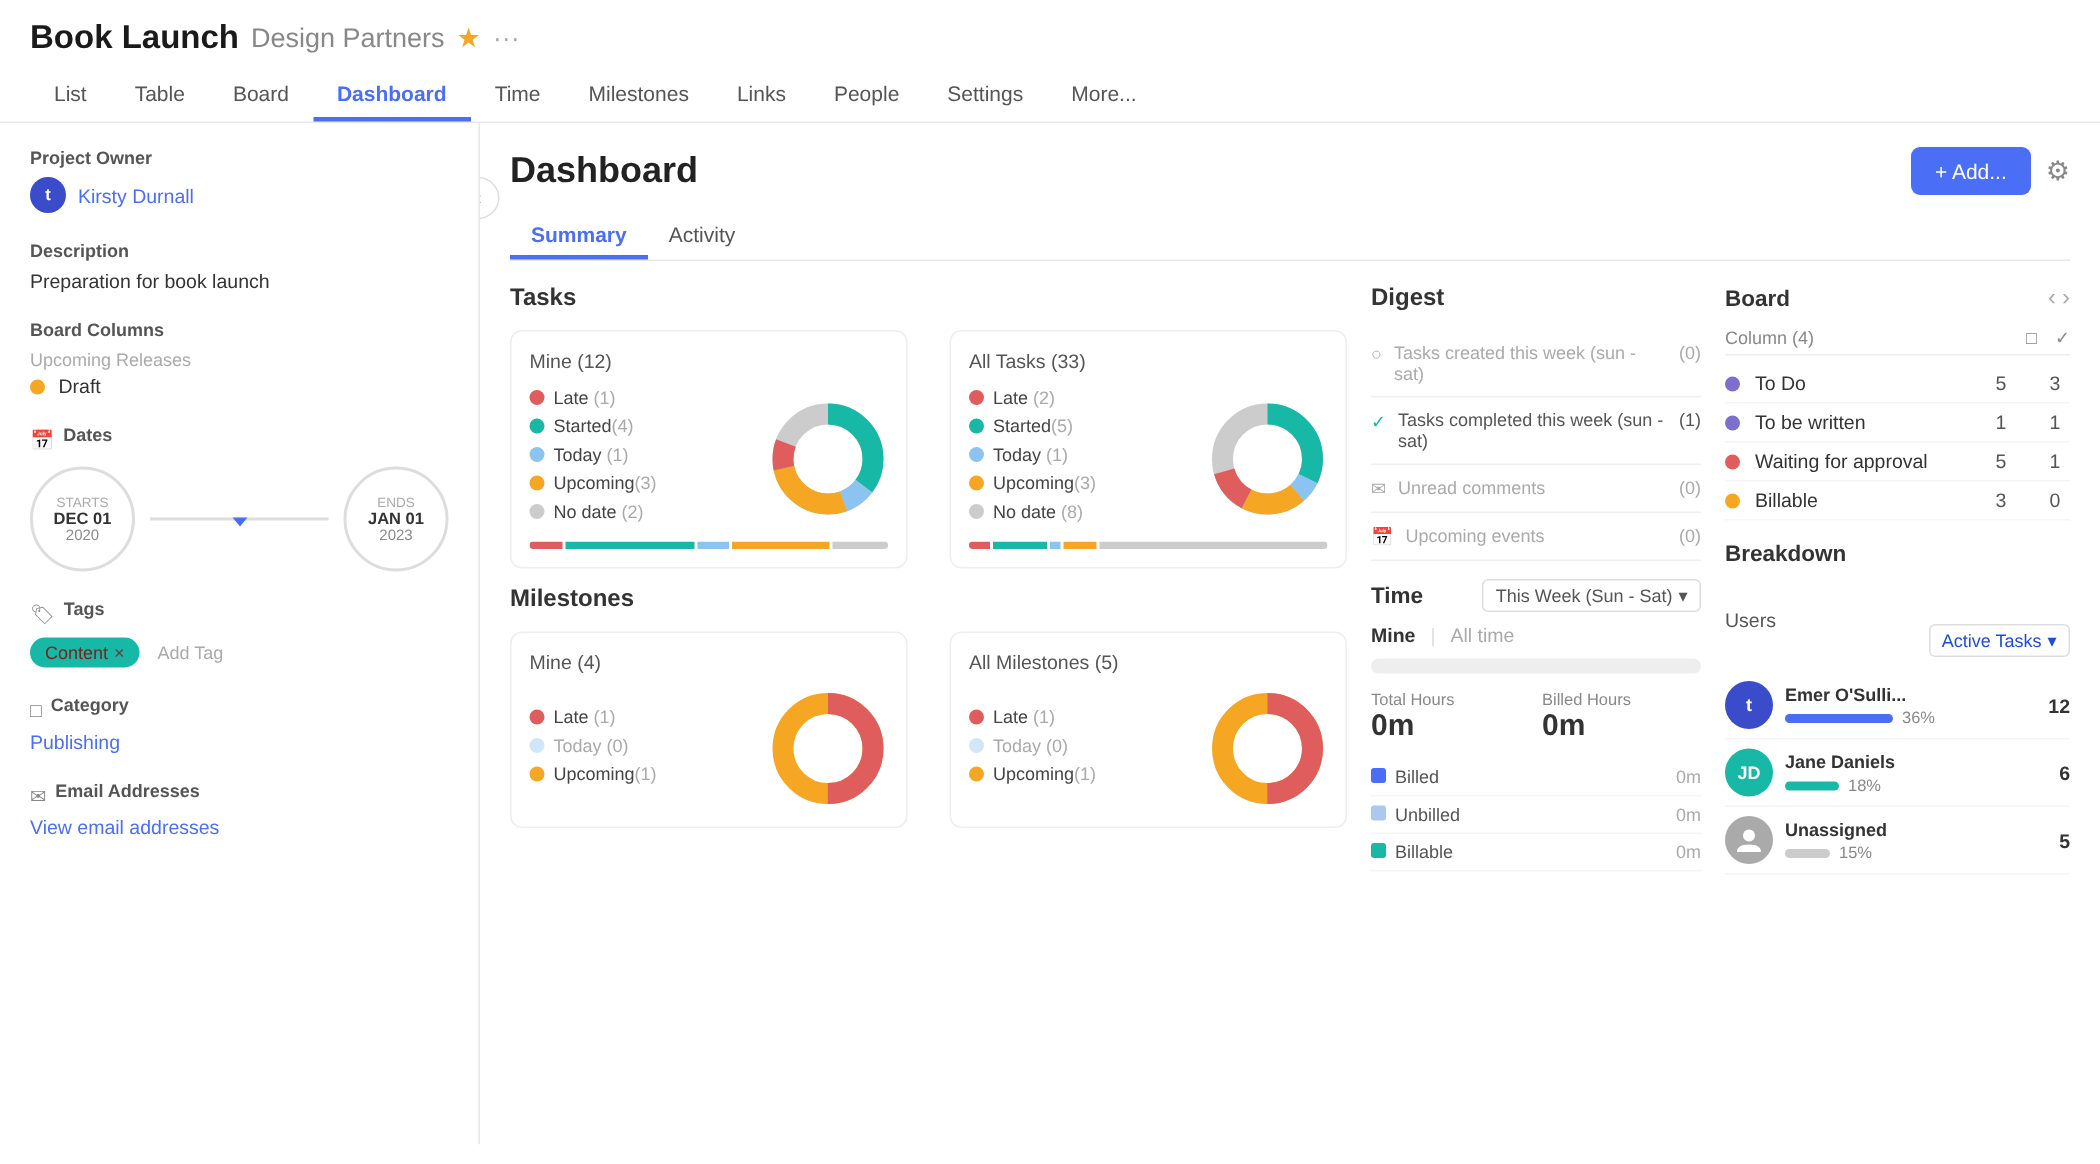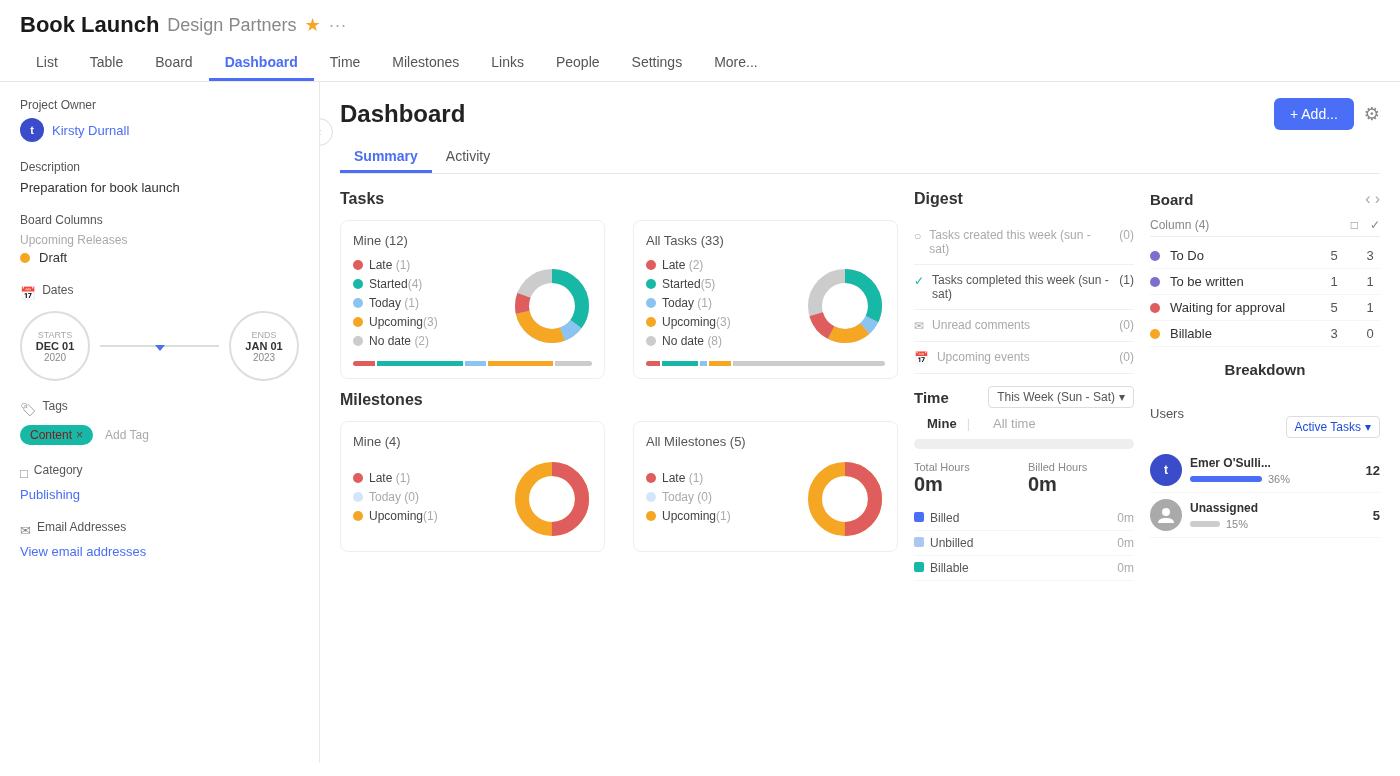--- a/index.html
+++ b/index.html
@@ -15,21 +15,21 @@
     .nav { display: flex; gap: 0; }
     .nav-item { padding: 8px 16px; font-size: 14px; color: #555; cursor: pointer; border-bottom: 3px solid transparent; text-decoration: none; }
     .nav-item.active { color: #4a6ef5; font-weight: 600; border-bottom: 3px solid #4a6ef5; }
 
     
     .main { display: flex; height: calc(776px - 95px); }
 
     
     .sidebar { width: 320px; min-width: 320px; padding: 16px 20px; border-right: 1px solid #e8e8e8; overflow-y: auto; }
     .sidebar-section { margin-bottom: 18px; }
-    .sidebar-label { font-size: 12px; font-weight: 400; color: #555; margin-bottom: 6px; }
+    .sidebar-label { font-size: 12px; font-weight: 700; color: #555; margin-bottom: 6px; }
     .sidebar-value { font-size: 13px; color: #333; }
     .owner-row { display: flex; align-items: center; gap: 8px; }
     .owner-avatar { width: 24px; height: 24px; border-radius: 50%; background: #3b4cca; color: white; font-size: 11px; font-weight: 700; display: flex; align-items: center; justify-content: center; }
     .owner-name { color: #4a6ef5; font-size: 13px; }
     .column-dot { display: inline-block; width: 10px; height: 10px; border-radius: 50%; margin-right: 4px; }
     .dates-container { display: flex; align-items: center; gap: 10px; margin-top: 8px; }
     .date-circle { width: 70px; height: 70px; border-radius: 50%; border: 2px solid #ddd; display: flex; flex-direction: column; align-items: center; justify-content: center; }
     .date-label { font-size: 9px; color: #aaa; text-transform: uppercase; }
     .date-month { font-size: 11px; font-weight: 700; }
     .date-year { font-size: 10px; color: #888; }
@@ -80,21 +80,21 @@
     .digest-item-count { color: #aaa; margin-left: auto; }
     .digest-item-icon { color: #aaa; margin-top: 1px; }
     .digest-completed .digest-item-icon { color: #17b8a6; }
 
     
     .time-section { margin-top: 12px; }
     .time-header { display: flex; align-items: center; justify-content: space-between; margin-bottom: 8px; }
     .time-title { font-size: 15px; font-weight: 600; }
     .time-filter { font-size: 12px; color: #555; border: 1px solid #ddd; border-radius: 4px; padding: 3px 8px; cursor: pointer; display: flex; align-items: center; gap: 4px; }
     .time-tabs { display: flex; gap: 10px; margin-bottom: 8px; }
-    .time-tab { font-size: 13px; color: #aaa; cursor: pointer; margin-left: 13px; }
+    .time-tab { font-size: 13px; color: #aaa; cursor: pointer; }
     .time-tab.active { color: #333; font-weight: 600; }
     .time-bar { background: #eee; height: 10px; border-radius: 5px; margin-bottom: 12px; }
     .time-stats { display: flex; gap: 8px; }
     .time-stat { flex: 1; }
     .time-stat-label { font-size: 11px; color: #888; }
     .time-stat-value { font-size: 20px; font-weight: 700; color: #333; }
     .time-breakdown { margin-top: 10px; }
     .time-breakdown-item { display: flex; align-items: center; justify-content: space-between; padding: 5px 0; font-size: 12px; color: #555; border-bottom: 1px solid #f5f5f5; }
     .time-billed-dot { width: 10px; height: 10px; border-radius: 2px; display: inline-block; margin-right: 6px; }
 
@@ -105,21 +105,21 @@
     .board-nav { display: flex; gap: 4px; }
     .board-nav-btn { background: none; border: none; cursor: pointer; color: #aaa; font-size: 16px; }
     .board-col-header { display: flex; align-items: center; justify-content: space-between; font-size: 12px; color: #888; margin-bottom: 6px; padding-bottom: 4px; border-bottom: 1px solid #eee; }
     .board-row { display: flex; align-items: center; justify-content: space-between; padding: 5px 0; font-size: 13px; border-bottom: 1px solid #f5f5f5; }
     .board-row-name { display: flex; align-items: center; gap: 6px; }
     .board-counts { display: flex; gap: 16px; }
     .board-count { text-align: center; min-width: 20px; color: #555; }
 
     
     .breakdown-section { margin-top: 14px; }
-    .breakdown-header { display: flex; align-items: center; justify-content: center; margin-bottom: 10px; }
+    .breakdown-header { display: flex; align-items: center; justify-content: flex-start; margin-bottom: 10px; }
     .breakdown-title { font-size: 15px; font-weight: 600; }
     .breakdown-filter { font-size: 12px; color: #1d4ed8; border: 1px solid #ddd; border-radius: 4px; padding: 3px 8px; cursor: pointer; display: flex; align-items: center; gap: 4px; margin-top: 28px; }
     .breakdown-sub { font-size: 12px; color: #888; margin-bottom: 8px; }
     .breakdown-user { display: flex; align-items: center; gap: 8px; padding: 6px 0; border-bottom: 1px solid #f5f5f5; }
     .user-avatar { width: 32px; height: 32px; border-radius: 50%; display: flex; align-items: center; justify-content: center; color: white; font-size: 12px; font-weight: 700; flex-shrink: 0; }
     .user-info { flex: 1; }
     .user-name { font-size: 12px; font-weight: 600; color: #333; }
     .user-bar-row { display: flex; align-items: center; gap: 6px; margin-top: 3px; }
     .user-bar { height: 6px; border-radius: 3px; }
     .user-pct { font-size: 11px; color: #888; }
@@ -550,20 +550,31 @@
             <div class="user-info">
               <div class="user-name">Emer O'Sulli...</div>
               <div class="user-bar-row">
                 <div class="user-bar" style="background:#4a6ef5;width:72px;"></div>
                 <span class="user-pct">36%</span>
               </div>
             </div>
             <div class="user-tasks">12</div>
           </div>
 
+          <div class="breakdown-user">
+            <div class="user-avatar" style="background:#17b8a6;">JD</div>
+            <div class="user-info">
+              <div class="user-name">Jane Daniels</div>
+              <div class="user-bar-row">
+                <div class="user-bar" style="background:#17b8a6;width:36px;"></div>
+                <span class="user-pct">18%</span>
+              </div>
+            </div>
+            <div class="user-tasks">6</div>
+          </div>
 
           <div class="breakdown-user">
             <div class="user-avatar" style="background:#aaa;">
               <svg width="20" height="20" viewBox="0 0 20 20">
                 <circle cx="10" cy="7" r="4" fill="white"></circle>
                 <path d="M2 18 Q2 13 10 13 Q18 13 18 18" fill="white"></path>
               </svg>
             </div>
             <div class="user-info">
               <div class="user-name">Unassigned</div>

